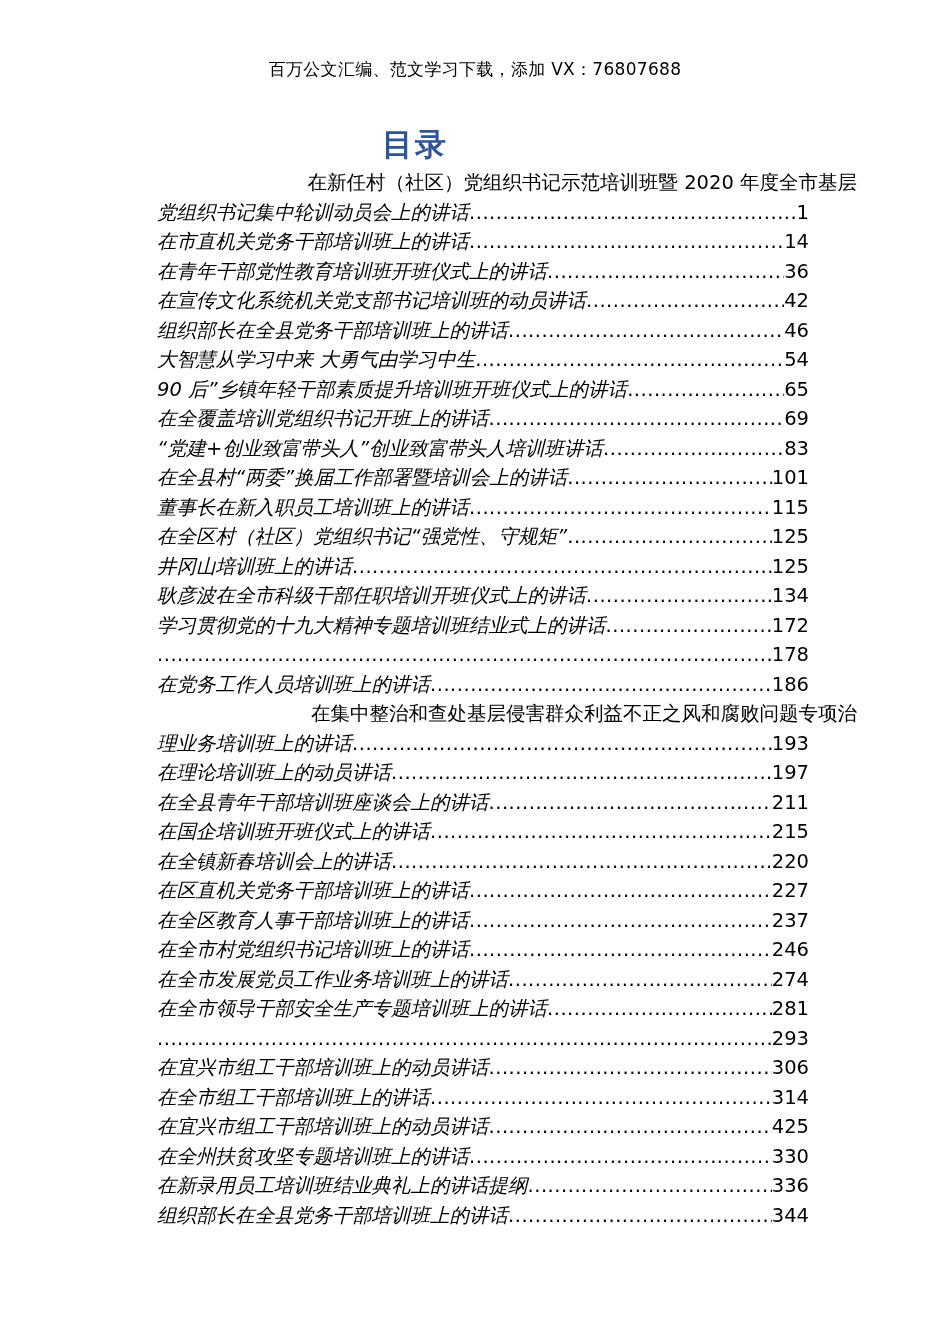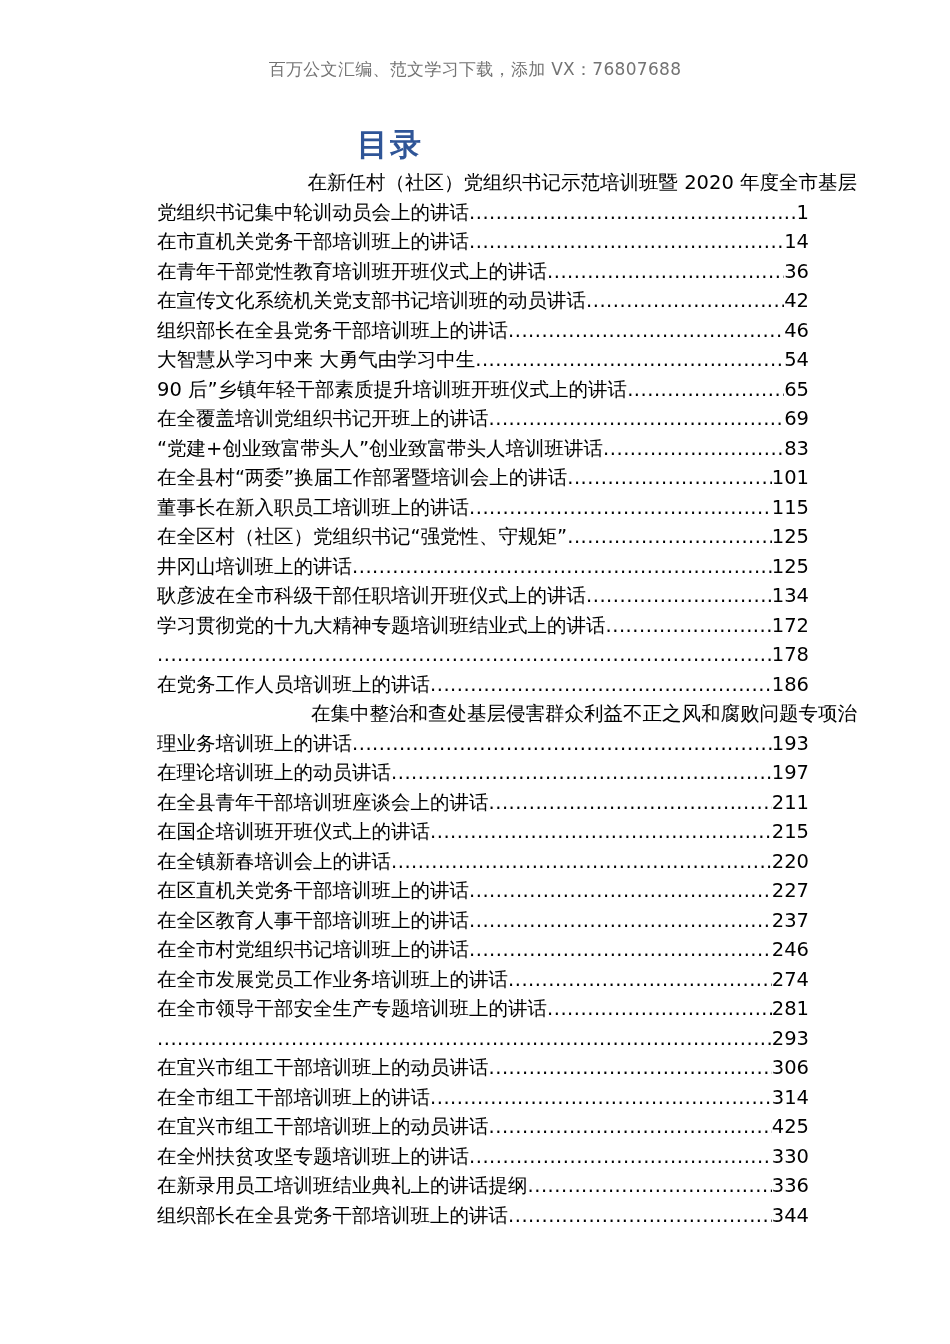--- a/index.html
+++ b/index.html
@@ -1,25 +1,25 @@
 <!DOCTYPE html>
 <html><head>
   <meta charset="utf-8">
   <style>
     html, body { margin: 0; padding: 0; background: #ffffff; }
     body { width: 950px; height: 1344px; position: relative; overflow: hidden;
            font-family: "DejaVu Sans", "Liberation Sans", sans-serif; color: #000; }
     .header-line { position: absolute; top: 58px; left: 0; width: 950px; text-align: center;
-                   color: #737373; font-size: 17px; letter-spacing: 0.3px; }
+                   color: #000000; font-size: 17px; letter-spacing: 0.3px; }
     .doc-title { position: absolute; top: 124px; left: 0; width: 780px; text-align: center;
-                 color: #2f5597; font-size: 31px; font-weight: bold; letter-spacing: 2px; }
+                 color: #2f5597; font-size: 31px; font-weight: bold; letter-spacing: 2px; padding-left: 25px; }
     .toc { position: absolute; top: 168px; left: 157px; width: 700px; }
     .toc-entry { font-size: 19.5px; line-height: 29.5px; white-space: nowrap; text-align: right; }
     .toc-line { display: flex; width: 652px; align-items: baseline; }
-    .toc-line .t { flex: 0 0 auto; }
+    .toc-line .t { flex: 0 0 auto; font-style: italic; }
     .toc-line .dots { flex: 1 1 auto; overflow: hidden; white-space: nowrap; letter-spacing: 0.5px; }
     .toc-line .dots::before { content: "........................................................................................................................................................"; }
     .toc-line .pg { flex: 0 0 auto; }
     .toc-wrap { display: block; width: 700px; }
   </style>
 </head>
 <body>
 
 <div class="header-line">百万公文汇编、范文学习下载，添加 VX：76807688</div>
 <div class="doc-title">目录</div>

